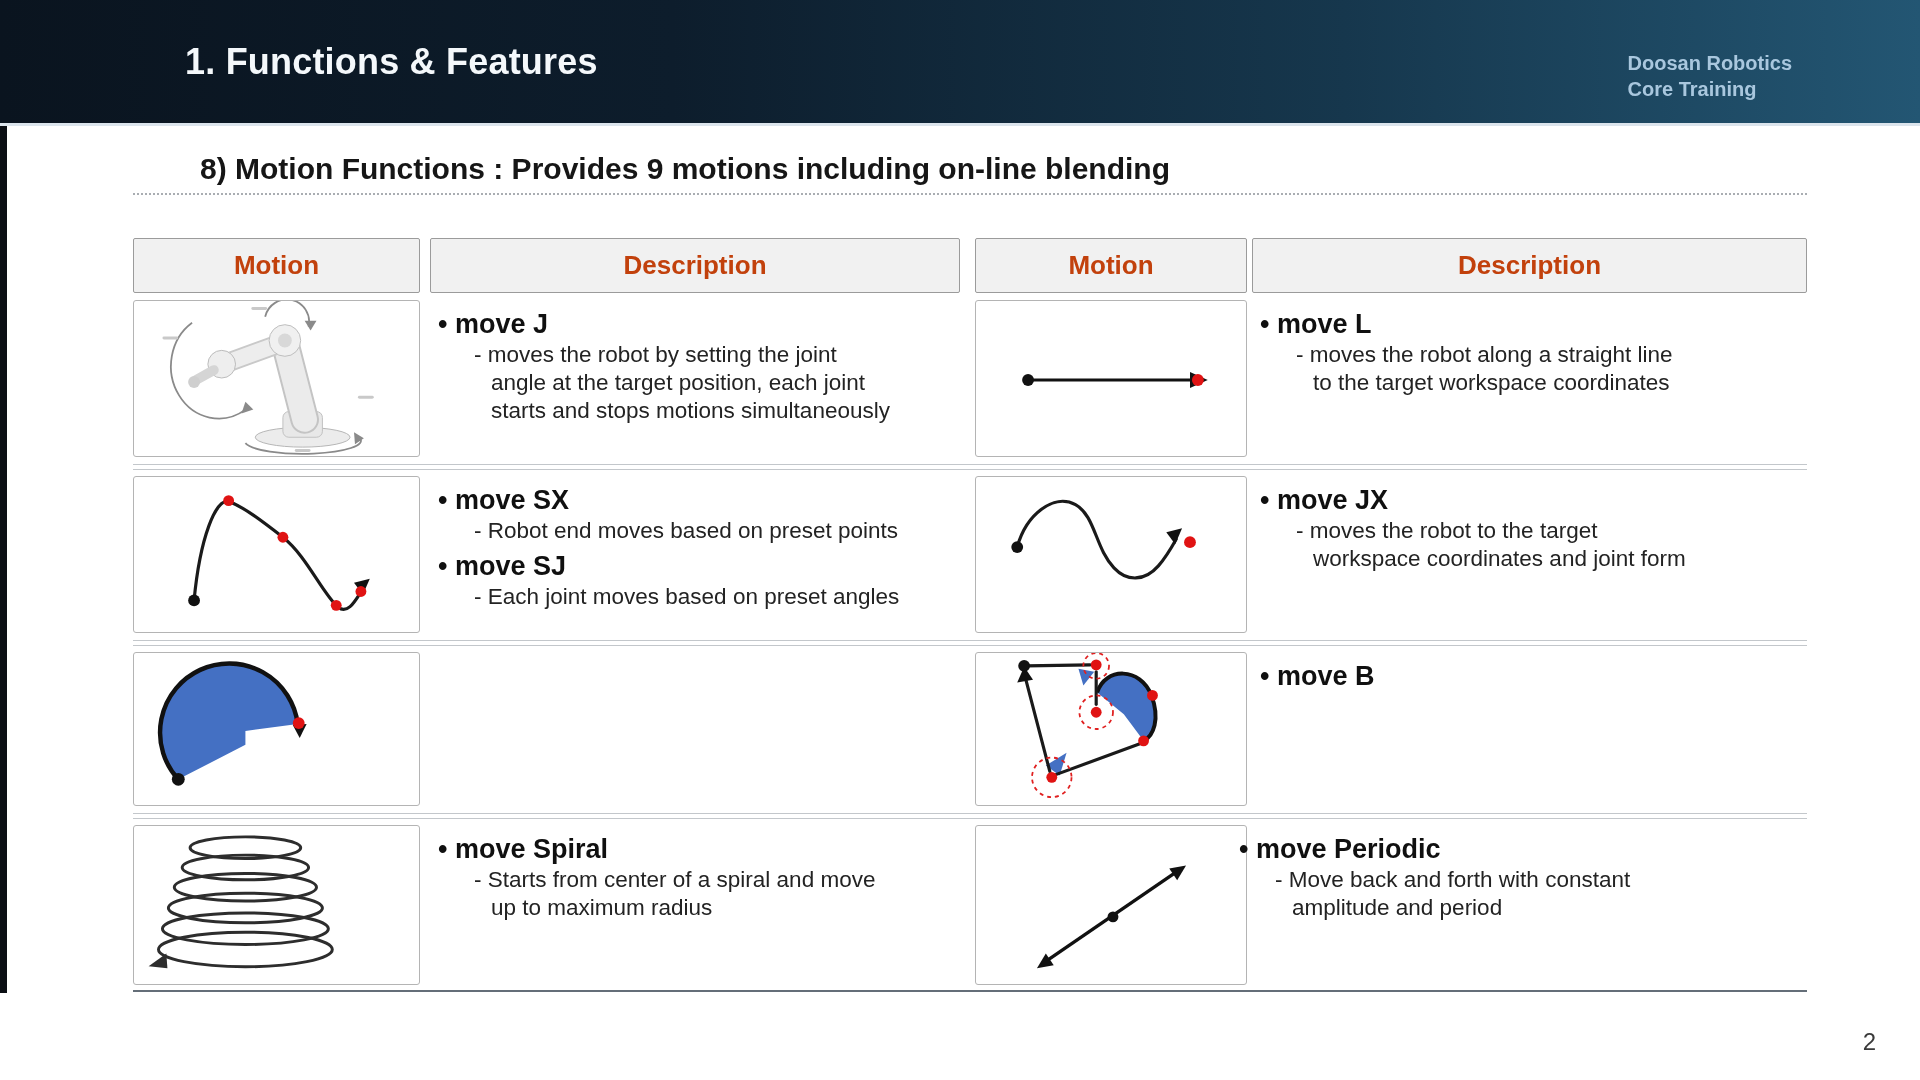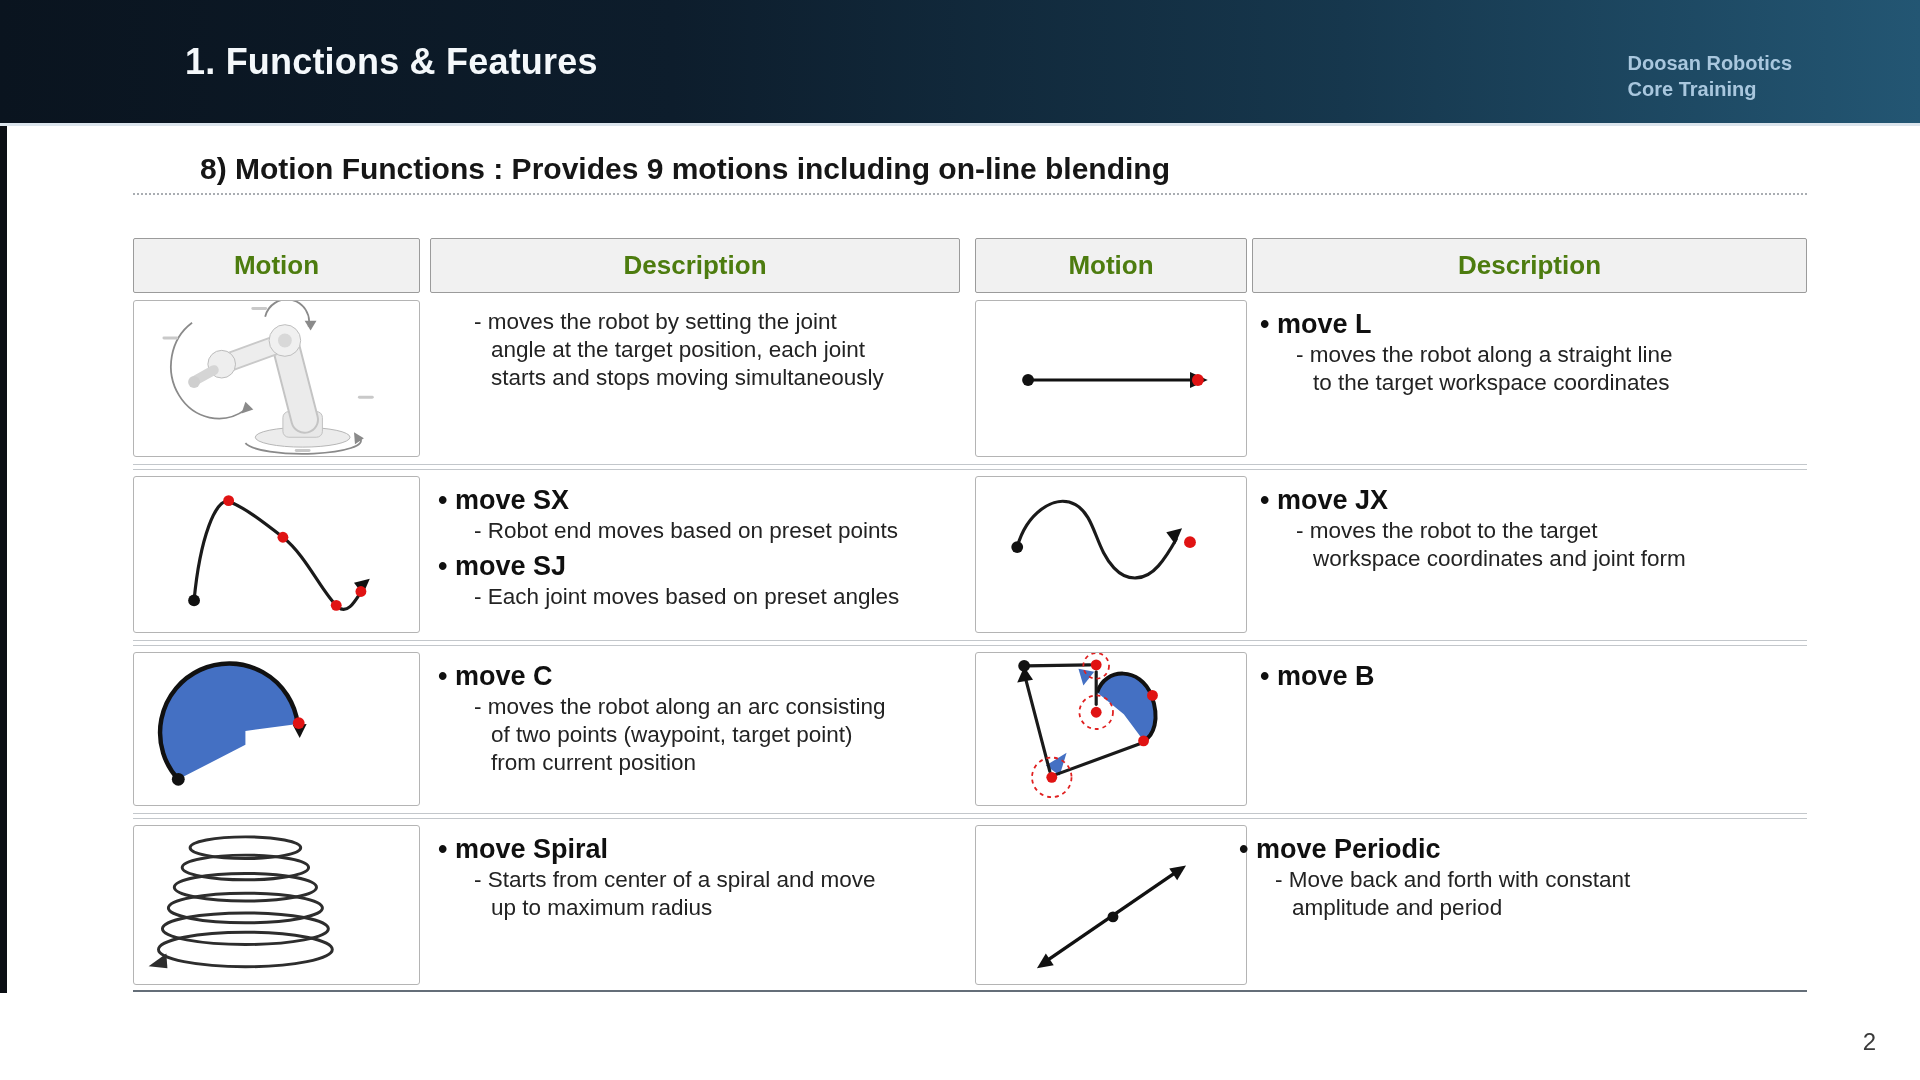--- a/index.html
+++ b/index.html
@@ -12,21 +12,21 @@
           border-bottom:3px solid #dbe4ec;display:flex;align-items:center;}
   .slide-title{margin-left:185px;color:#f4f8fb;font-size:36px;font-weight:700;letter-spacing:.2px;}
   .brand{position:absolute;right:128px;top:50px;text-align:left;color:#a9c7de;
          font-size:20px;font-weight:700;line-height:26px;}
   
   .subtitle{position:absolute;left:200px;top:152px;font-size:30px;font-weight:700;color:#161616;}
   .dotted-rule{position:absolute;left:133px;top:193px;width:1674px;border-top:2px dotted #a9adb2;}
   
   .hcell{position:absolute;top:238px;height:55px;background:#f1f1f1;border:1.5px solid #9b9b9b;
          border-radius:2px;box-sizing:border-box;display:flex;align-items:center;justify-content:center;
-         font-size:26px;font-weight:700;color:#4d7c0f;}
+         font-size:26px;font-weight:700;color:#c2410c;}
   .c-m1{left:133px;width:287px;} .c-d1{left:430px;width:530px;}
   .c-m2{left:975px;width:272px;} .c-d2{left:1252px;width:555px;}
   .row{position:absolute;left:0;width:1920px;}
   .mbox{position:absolute;background:#fff;border:1px solid #b4b4b4;border-radius:3px;
         box-sizing:border-box;}
   .mbox svg{display:block;width:100%;height:100%;}
   .desc{position:absolute;box-sizing:border-box;padding:8px 0 0 8px;}
   .mtitle{font-size:27px;font-weight:700;color:#101010;line-height:33px;}
   .mtitle::before{content:"• ";}
   .mdesc{font-size:22.5px;line-height:28px;color:#232323;margin-left:36px;
@@ -86,23 +86,24 @@
         <path d="M58,22 A42,46 0 1 0 112,110" fill="none" stroke="#8a8a8a" stroke-width="1.8"></path>
         <polygon points="108,114 120,110 112,102" fill="#8a8a8a"></polygon>
         <rect x="28" y="36" width="16" height="3" rx="1.5" fill="#c9c9c9"></rect>
         <rect x="118" y="6" width="16" height="3" rx="1.5" fill="#c9c9c9"></rect>
         <rect x="226" y="96" width="16" height="3" rx="1.5" fill="#c9c9c9"></rect>
         <rect x="162" y="150" width="16" height="3" rx="1.5" fill="#c9c9c9"></rect>
       </svg>
     </div>
     <div class="desc" style="left:430px;top:0;width:530px;height:157px;">
       <div class="item">
+        <div class="mtitle">move J</div>
         <div class="mdesc">moves the robot by setting the joint
 angle at the target position, each joint
-starts and stops moving simultaneously</div>
+starts and stops motions simultaneously</div>
       </div>
     </div>
     <div class="mbox" style="left:975px;top:0;width:272px;height:157px;">
       <svg viewBox="0 0 272 157">
         <line x1="50" y1="80" x2="224" y2="80" stroke="#111" stroke-width="3.2"></line>
         <polygon points="234,80 216,72 216,88" fill="#111"></polygon>
         <circle class="blkdot" cx="52" cy="80" r="6"></circle>
         <circle class="reddot" cx="224" cy="80" r="6"></circle>
       </svg>
     </div>
@@ -160,28 +161,20 @@
 
   <div class="row" style="top:652px;height:154px;">
     <div class="mbox" style="left:133px;top:0;width:287px;height:154px;">
       <svg viewBox="0 0 287 154">
         <path class="bluefill" d="M44,128 A70,70 0 1 1 165,72 L112,79 L112,93 Z"></path>
         <path d="M44,128 A70,70 0 1 1 165,72" fill="none" stroke="#111" stroke-width="4.5"></path>
         <polygon points="167,86 160,73 174,72" fill="#111"></polygon>
         <circle class="blkdot" cx="44" cy="128" r="6.5"></circle>
         <circle class="reddot" cx="166" cy="71" r="6"></circle>
       </svg>
-    </div>
-    <div class="desc" style="left:430px;top:0;width:530px;height:154px;">
-      <div class="item">
-        <div class="mtitle">move C</div>
-        <div class="mdesc">moves the robot along an arc consisting
-of two points (waypoint, target point)
-from current position</div>
-      </div>
     </div>
     <div class="mbox" style="left:975px;top:0;width:272px;height:154px;">
       <svg viewBox="0 0 272 154">
         <polygon points="103,16 119,19 108,33" class="bluefill"></polygon>
         <polygon points="70,114 91,101 84,124" class="bluefill"></polygon>
         <path class="bluefill" d="M149,62 L122,40 C130,14 166,14 177,43 C186,67 179,84 169,89 Z"></path>
         <path d="M122,40 C130,14 166,14 177,43 C186,67 179,84 169,89" fill="none" stroke="#111" stroke-width="4"></path>
         <path class="stroke" d="M50,13 L115,12"></path>
         <path class="stroke" d="M121,19 L121,52"></path>
         <path class="stroke" d="M168,91 L78,124"></path>

